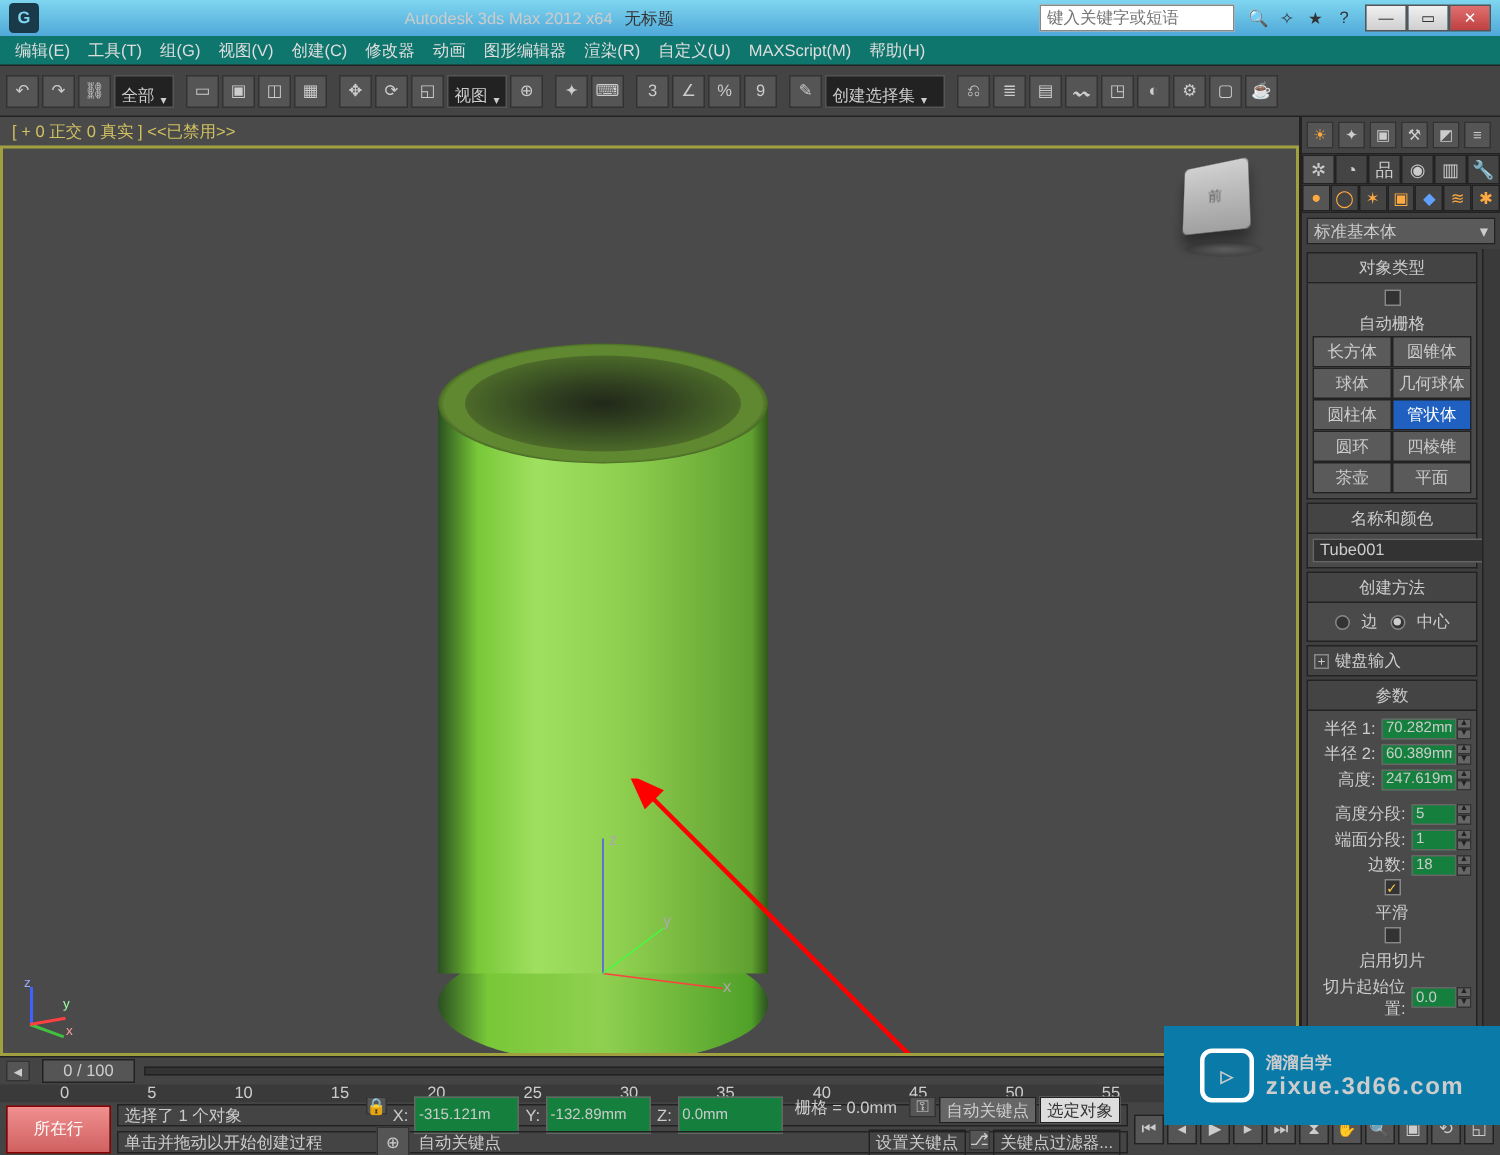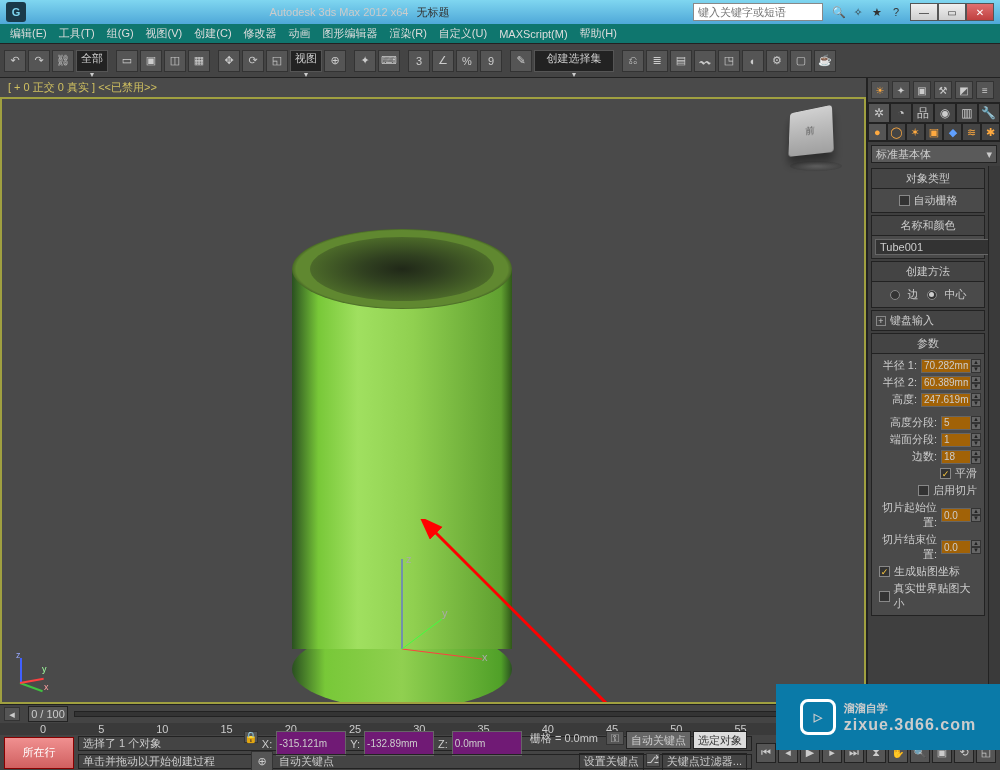--- a/index.html
+++ b/index.html
@@ -18,21 +18,21 @@
 .titlebar .sysicon { width:16px; height:16px; color:#333; display:flex; align-items:center; justify-content:center; }
 
 
 .menubar { height: 20px; background:#0f766e; display:flex; align-items:center; padding:0 4px; border-bottom:1px solid #222; }
 .menubar .menuitem { padding:2px 6px; color:#ddd; cursor:default; }
 
 
 .toolbar { height:34px; background:#444; border-bottom:1px solid #222; display:flex; align-items:center; padding:0 4px; gap:2px; }
 .toolbtn { width:22px; height:22px; background:#555; border:1px solid #333; display:flex; align-items:center; justify-content:center; color:#ccc; font-size:11px; }
 .tool-sep { width:4px; }
-.tool-dropdown { height:22px; background:#222; border:1px solid #555; color:#ccc; padding:0 4px; display:flex; align-items:center; gap:4px;flex-direction:column; }
+.tool-dropdown { height:22px; background:#222; border:1px solid #555; color:#ccc; padding:0 4px; display:flex; align-items:flex-end; gap:4px; }
 .tool-dropdown .arrow { font-size:8px; }
 
 
 .content { display:flex; height: calc(100% - 24px - 20px - 34px - 66px); }
 .viewport-area { flex:1; display:flex; flex-direction:column; background:#4a4a4a; }
 .vp-label { padding:2px 8px; color:#b0a060; font-size:11px; background:#4a4a4a; }
 .vp-label .bracket { color:#d0c060; }
 .viewport { flex:1; background:#4a4a4a; border:2px solid #a0a040; position:relative; overflow:hidden; }
 
 .viewcube-wrap { position:absolute; top:8px; right:18px; width:60px; height:60px; }
@@ -68,59 +68,59 @@
 .cmdtab.active { background:#555; }
 .subtabs { display:flex; background:#444; border-bottom:1px solid #222; }
 .subtab { flex:1; height:18px; border:1px solid #222; display:flex; align-items:center; justify-content:center; font-size:11px; color:#ffaa40; }
 .subtab.blue { color:#60a0ff; }
 .subtab.active { background:#555; }
 
 .panel-dropdown { margin:3px; height:18px; background:#5a5a5a; border:1px solid #222; display:flex; align-items:center; padding:0 4px; justify-content:space-between; }
 .rollup-title { background:#444; border:1px solid #222; padding:2px 4px; text-align:center; margin:2px 3px 0; }
 .rollup-body { background:#4a4a4a; border:1px solid #222; border-top:none; margin:0 3px; padding:3px; }
 
-.chk-row { display:flex; align-items:center; gap:4px; padding:1px 4px; justify-content:center; }
+.chk-row { display:flex; align-items:center; gap:4px; padding:1px 4px; justify-content:center;flex-direction:column; }
 .chk { width:11px; height:11px; border:1px solid #888; background:#333; display:inline-flex; align-items:center; justify-content:center; font-size:9px; color:#ffcc40; }
 
 .btn-grid { display:grid; grid-template-columns:1fr 1fr; gap:0; }
 .btn-grid .gbtn { border:1px solid #222; background:#5a5a5a; text-align:center; padding:2px 0; font-size:11px; }
 .btn-grid .gbtn.active { background:#2060c0; color:#fff; }
 
 .name-row { display:flex; gap:2px; }
 .name-input { flex:1; height:16px; background:#333; border:1px solid #666; padding:0 4px; font-size:11px; color:#ccc; }
 
 .radio-row { display:flex; align-items:center; gap:8px; justify-content:center; padding:2px; }
 .radio { width:10px; height:10px; border:1px solid #888; border-radius:50%; background:#333; display:inline-flex; align-items:center; justify-content:center; }
 .radio.on::after { content:""; width:5px; height:5px; background:#ccc; border-radius:50%; }
 
 .param-row { display:flex; align-items:center; justify-content:flex-end; gap:2px; padding:1px 0; }
 .param-row .lbl { flex:1; text-align:right; font-size:11px; padding-right:2px; }
 .spinner { display:flex; align-items:center; }
-.spinner input { width:50px; height:14px; background:#a16207; border:1px solid #666; color:#ccc; font-size:10px; padding:0 2px; text-align:left; }
+.spinner input { width:50px; height:14px; background:#15803d; border:1px solid #666; color:#ccc; font-size:10px; padding:0 2px; text-align:left; }
 .spinner .spinbtns { display:flex; flex-direction:column; }
 .spinner .sb { width:10px; height:7px; background:#666; border:1px solid #333; font-size:6px; line-height:5px; text-align:center; color:#222; }
 
 .rollup-collapsed { background:#444; border:1px solid #222; padding:2px 4px; margin:2px 3px 0; display:flex; align-items:center; gap:4px; }
 .rollup-collapsed .plus { width:10px; height:10px; border:1px solid #888; display:flex; align-items:center; justify-content:center; font-size:9px; }
 
 .vscroll { width:12px; background:#3a3a3a; border-left:1px solid #222; }
 
 
 .bottom { height:66px; background:#444; border-top:1px solid #222; display:flex; flex-direction:column; }
 .timeslider-row { display:flex; align-items:center; height:18px; }
-.timeslider-row .sliderbox { width:40px; height:16px; background:#555; border:1px solid #222; margin-left:8px; display:flex; align-items:center; justify-content:center; }
+.timeslider-row .sliderbox { width:62px; height:16px; background:#555; border:1px solid #222; margin-left:8px; display:flex; align-items:center; justify-content:center; }
 .timeslider-row .track { flex:1; height:6px; background:#333; border:1px solid #222; margin:0 6px; }
 .timeline-row { height:12px; background:#3a3a3a; display:flex; align-items:center; font-size:9px; color:#aaa; padding-left:40px; gap:52px; }
 .status-row { flex:1; display:flex; align-items:center; background:#444; padding:0 4px; gap:4px; }
 .status-row .box { height:18px; padding:0 4px; border:1px solid #222; display:flex; align-items:center; }
 .status-left { width:70px; background:linear-gradient(#f09090,#d06060); color:#fff; text-align:center; border:1px solid #800; display:flex; align-items:center; justify-content:center; height:32px; }
 .status-msgs { flex:1; display:flex; flex-direction:column; gap:3px;text-align:right; }
 .status-msgs .line { height:15px; border:1px solid #222; display:flex; align-items:center; padding:0 4px; }
 .coord-group { display:flex; gap:2px; }
-.coord-group .cbox { width:70px; height:25px; background:#701a75; border:1px solid #666; font-size:10px; padding:0 2px; display:flex; align-items:center; }
+.coord-group .cbox { width:70px; height:25px; background:#15803d; border:1px solid #666; font-size:10px; padding:0 2px; display:flex; align-items:center; }
 .coord-group .clbl { display:flex; align-items:center; padding:0 2px; }
 .right-controls { display:flex; gap:2px; align-items:center; }
 .right-controls .rbtn { width:20px; height:20px; background:#555; border:1px solid #222; display:flex; align-items:center; justify-content:center; font-size:11px; }
 
 .watermark { position:absolute; right:0; bottom:20px; width:224px; height:66px; background:#0a7aa8; display:flex; align-items:center; justify-content:center; gap:8px; color:#fff; font-size:24px; font-weight:bold; z-index:50; }
 .watermark .play { width:36px; height:36px; border:3px solid #fff; border-radius:8px; display:flex; align-items:center; justify-content:center; }
 .watermark .sub { font-size:16px; display:block; letter-spacing:1px; }
 </style>
 </head>
 <body>
@@ -283,20 +283,32 @@
     </div>
 
     <div style="display:flex; flex:1; overflow:hidden;">
       <div style="flex:1; overflow-y:auto;">
         <div class="rollup-title">对象类型</div>
         <div class="rollup-body">
           <div class="chk-row">
               <span class="chk"></span>
               <span>自动栅格</span>
             </div>
+          <div class="btn-grid">
+            <div class="gbtn">长方体</div>
+            <div class="gbtn">圆锥体</div>
+            <div class="gbtn">球体</div>
+            <div class="gbtn">几何球体</div>
+            <div class="gbtn">圆柱体</div>
+            <div class="gbtn active">管状体</div>
+            <div class="gbtn">圆环</div>
+            <div class="gbtn">四棱锥</div>
+            <div class="gbtn">茶壶</div>
+            <div class="gbtn">平面</div>
+          </div>
         </div>
 
         <div class="rollup-title">名称和颜色</div>
         <div class="rollup-body">
           <div class="name-row">
             <input class="name-input" value="Tube001" style="">
 
           </div>
         </div>
 

